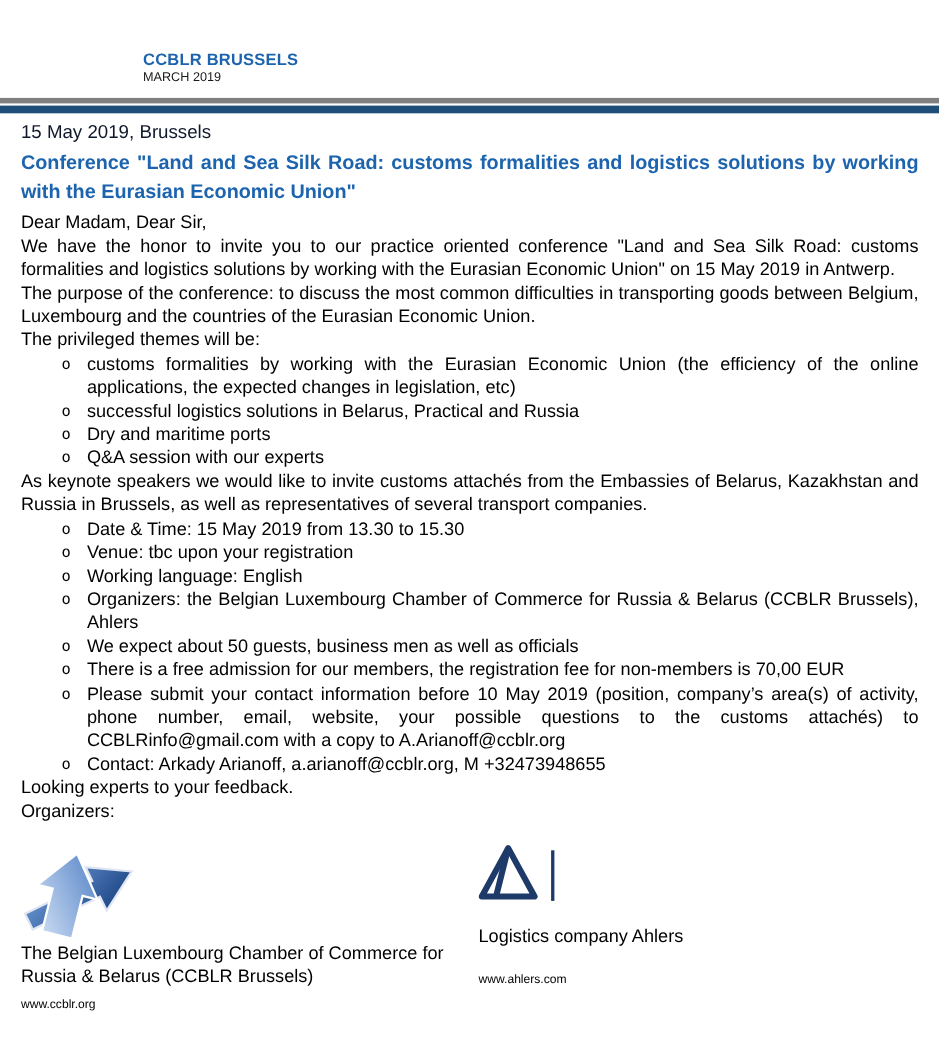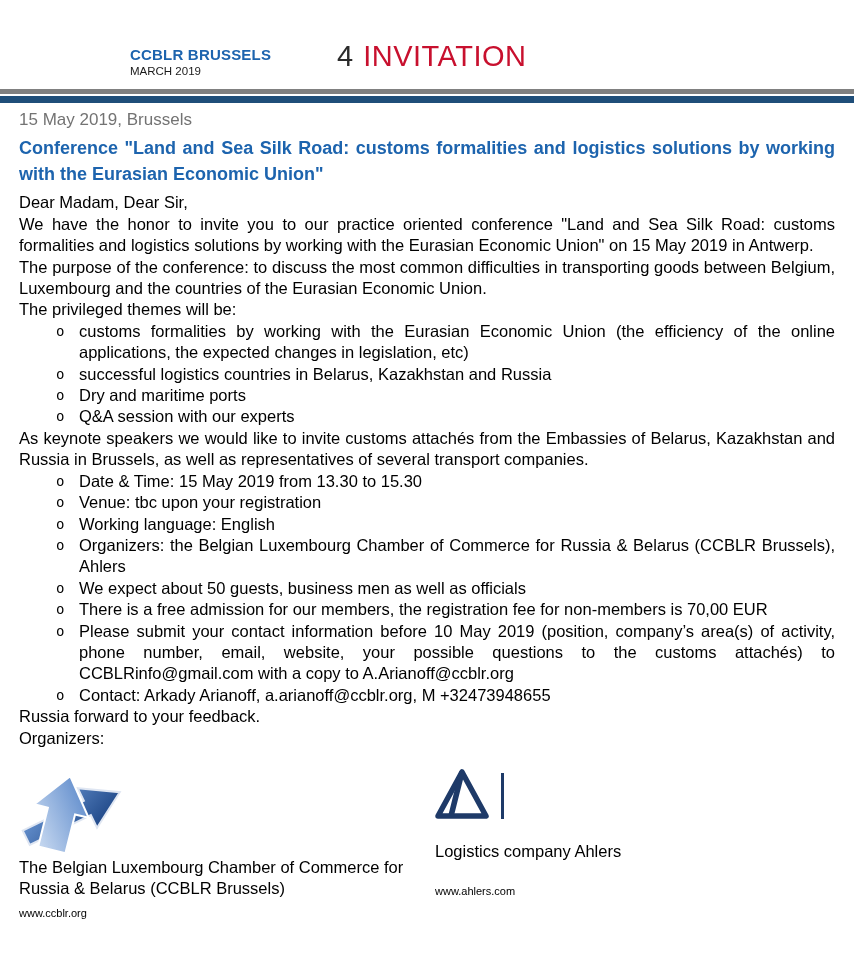--- a/index.html
+++ b/index.html
@@ -21,21 +21,21 @@
     position:absolute;left:130px;top:65px;
     color:#1a1a1a;font-size:11.5px;
   }
   .hdr-title{position:absolute;left:337px;top:40px;font-size:29px;line-height:32px;}
   .hdr-num{color:#2b2b2b;margin-right:10px;}
   .hdr-section{color:#C8102E;letter-spacing:.5px;}
   .rule-gray{position:absolute;left:0;right:0;top:89px;height:5px;background:#808080;}
   .rule-blue{position:absolute;left:0;right:0;top:96px;height:7px;background:#1F4E79;}
   
   .content{padding:12px 19px 0 19px;font-size:16.5px;line-height:21.4px;}
-  .dateline{margin:0 0 5px 0;color:#737373;font-size:17px;}
+  .dateline{margin:0 0 5px 0;color:#0f172a;font-size:17px;}
   .title{
     margin:3px 0 5px 0;
     color:#1D64AE;font-size:18px;font-weight:bold;line-height:26px;
     text-align:justify;
   }
   .para{margin:0;}
   .just{text-align:justify;}
   .blist{margin:0;padding:0;list-style:none;}
   .blist li{display:flex;}
   .bullet{
@@ -61,44 +61,41 @@
   .org-col.right .org-url{margin-top:19px;}
 </style>
 </head>
 <body>
 
 <div class="page">
 
   <header>
     <div class="hdr-org">CCBLR BRUSSELS</div>
     <div class="hdr-issue">MARCH 2019</div>
-    <div class="hdr-title">
-      <span class="hdr-num">4</span><span class="hdr-section">INVITATION</span>
-    </div>
     <div class="rule-gray"></div>
     <div class="rule-blue"></div>
   </header>
 
   <main class="content">
     <p class="dateline">15 May 2019, Brussels</p>
     <h1 class="title">Conference "Land and Sea Silk Road: customs formalities and logistics solutions by working with the Eurasian Economic Union"</h1>
 
     <p class="para">Dear Madam, Dear Sir,</p>
     <p class="para just">We have the honor to invite you to our practice oriented conference "Land and Sea Silk Road: customs formalities and logistics solutions by working with the Eurasian Economic Union" on 15 May 2019 in Antwerp.</p>
     <p class="para just">The purpose of the conference: to discuss the most common difficulties in transporting goods between Belgium, Luxembourg and the countries of the Eurasian Economic Union.</p>
     <p class="para">The privileged themes will be:</p>
 
     <ul class="blist">
       <li>
         <span class="bullet">o</span>
         <span class="li-text">customs formalities by working with the Eurasian Economic Union (the efficiency of the online applications, the expected changes in legislation, etc)</span>
       </li>
       <li>
         <span class="bullet">o</span>
-        <span class="li-text">successful logistics countries in Belarus, Kazakhstan and Russia</span>
+        <span class="li-text">successful logistics solutions in Belarus, Practical and Russia</span>
       </li>
       <li>
         <span class="bullet">o</span>
         <span class="li-text">Dry and maritime ports</span>
       </li>
       <li>
         <span class="bullet">o</span>
         <span class="li-text">Q&amp;A session with our experts</span>
       </li>
     </ul>
@@ -133,21 +130,21 @@
       <li>
         <span class="bullet">o</span>
         <span class="li-text">Please submit your contact information before 10 May 2019 (position, company’s area(s) of activity, phone number, email, website, your possible questions to the customs attachés) to CCBLRinfo@gmail.com with a copy to A.Arianoff@ccblr.org</span>
       </li>
       <li>
         <span class="bullet">o</span>
         <span class="li-text">Contact: Arkady Arianoff, a.arianoff@ccblr.org, M +32473948655</span>
       </li>
     </ul>
 
-    <p class="para">Russia forward to your feedback.</p>
+    <p class="para">Looking experts to your feedback.</p>
     <p class="para">Organizers:</p>
   </main>
 
   <section class="orgs">
 
     <div class="org-col left">
       <div class="ccblr-logo">
         <svg width="122" height="98" viewBox="0 0 122 98" style="overflow:visible">
           <defs>
             <linearGradient id="g1" x1="0" y1="0" x2="1" y2="1">

